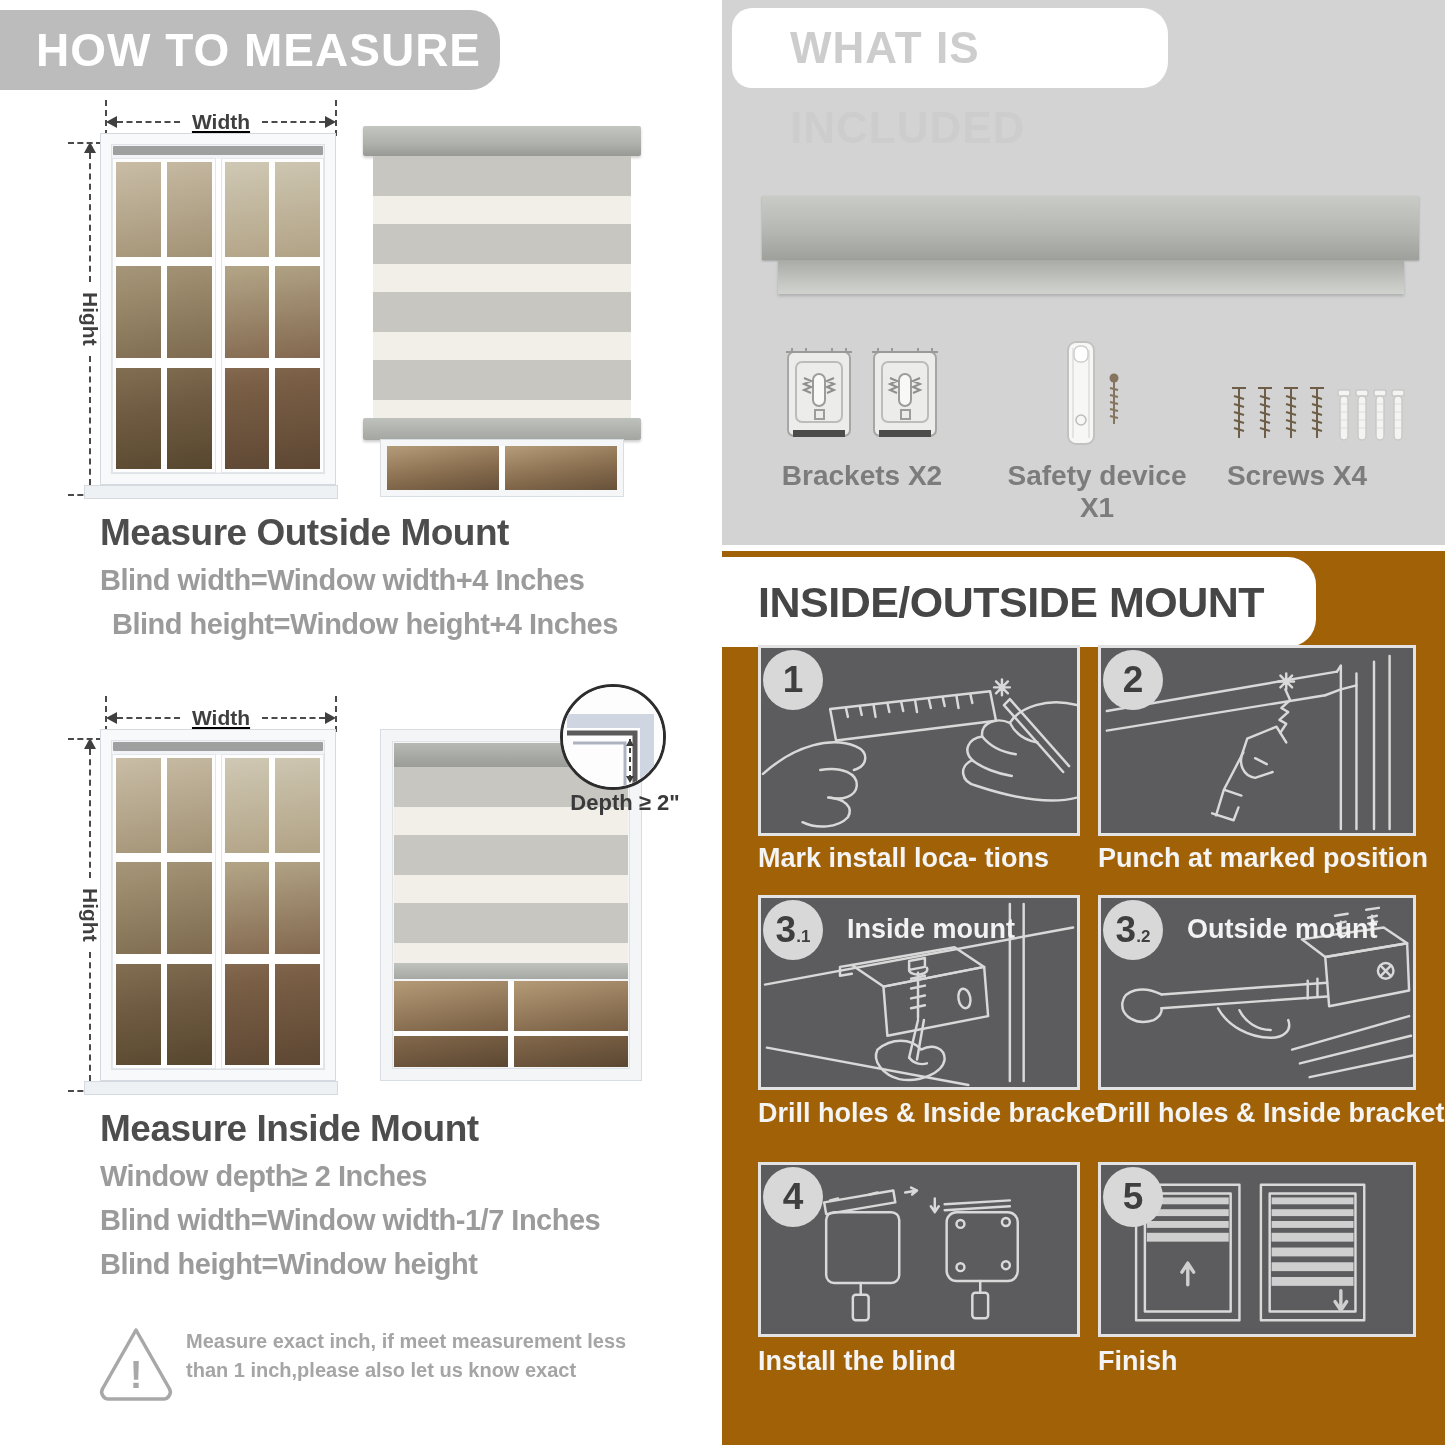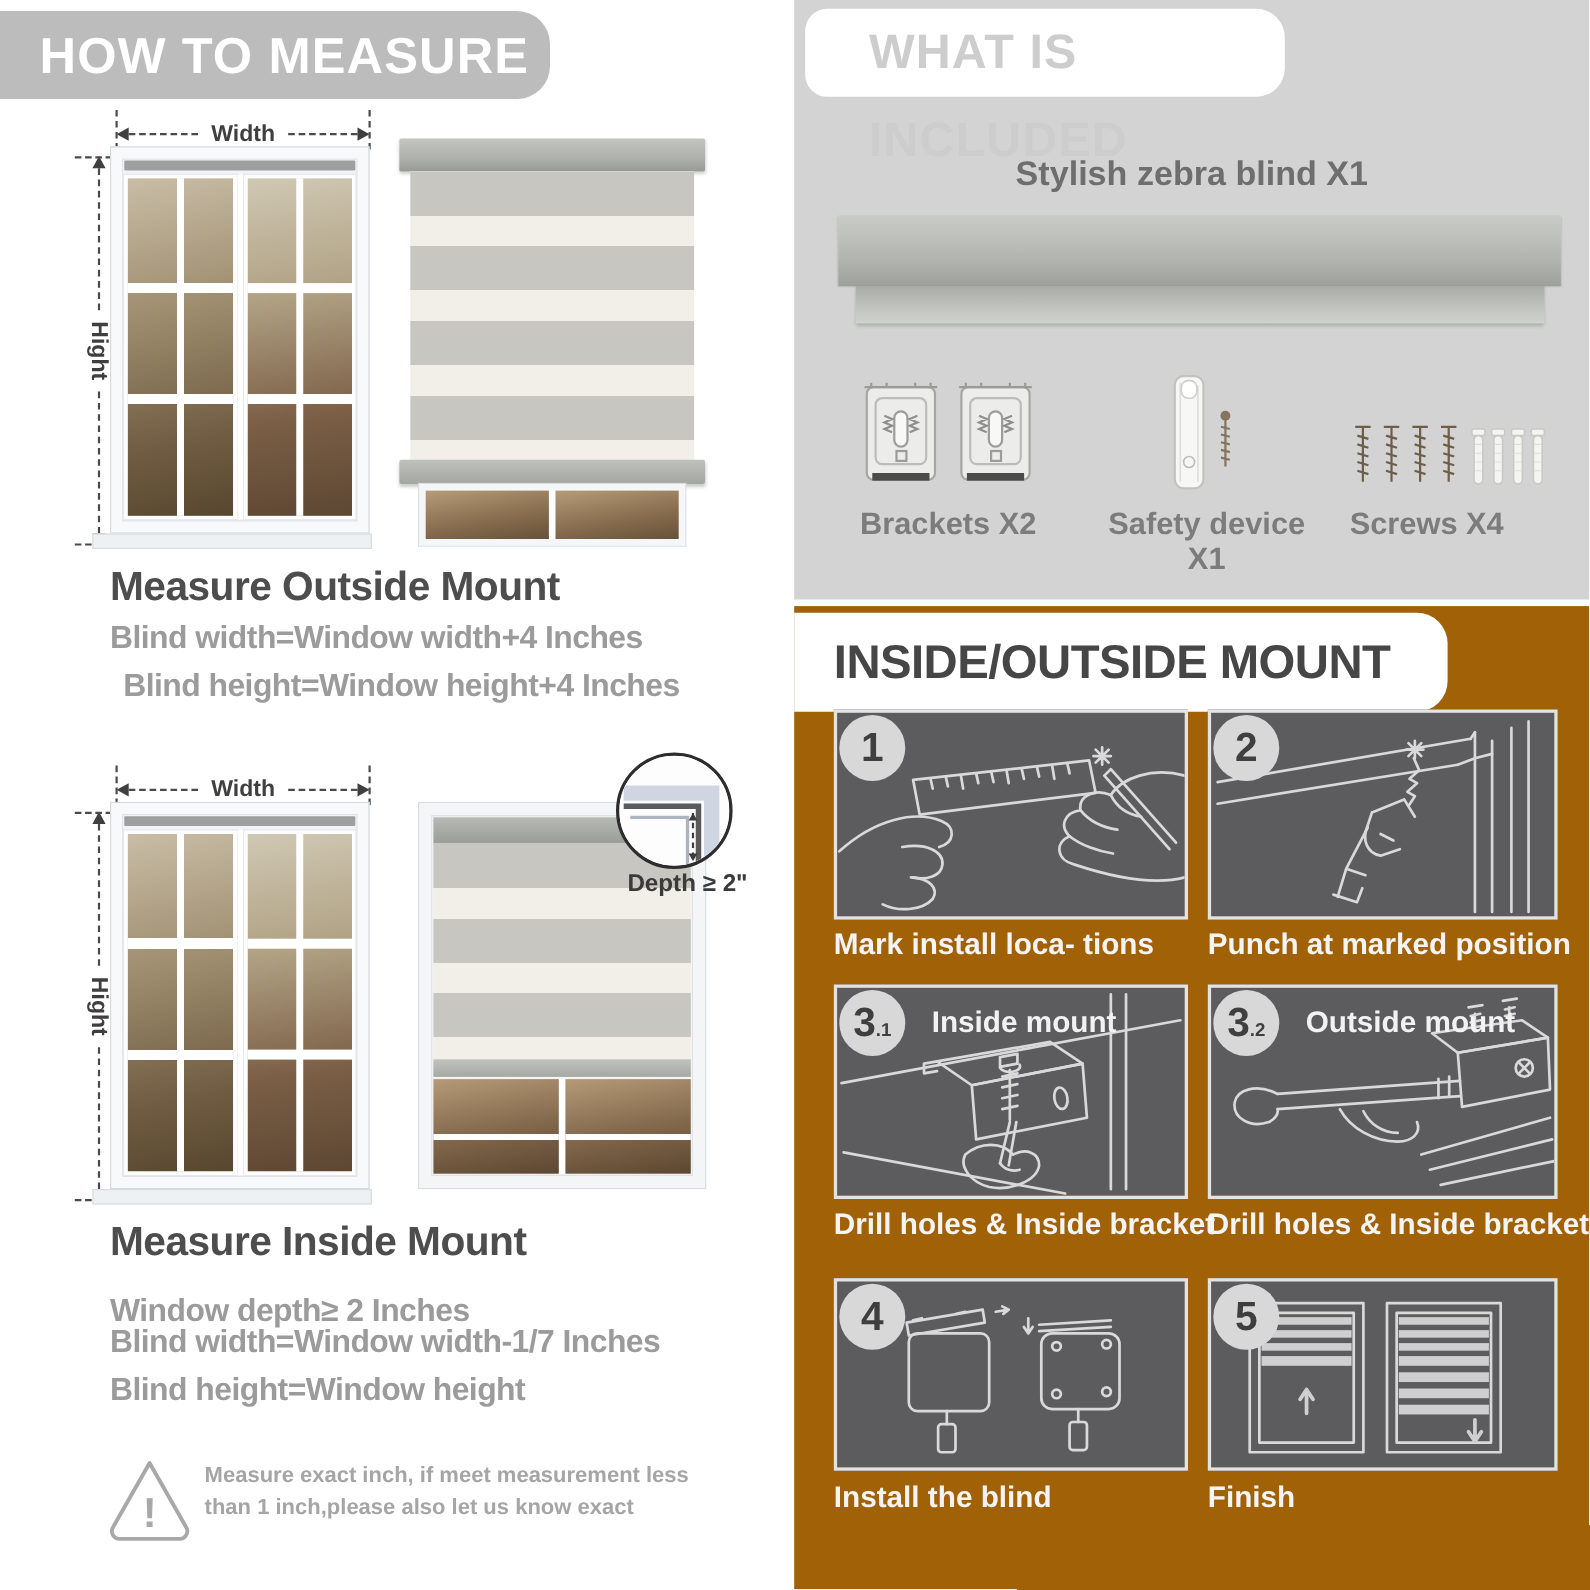--- a/index.html
+++ b/index.html
@@ -24,21 +24,21 @@
     linear-gradient(90deg,transparent 0 calc(50% - 3px),#fff calc(50% - 3px) calc(50% + 3px),transparent calc(50% + 3px) 100%),
     linear-gradient(180deg,transparent 0 31%,#fff 31% 34%,transparent 34% 64%,#fff 64% 67%,transparent 67% 100%),
     linear-gradient(168deg,#c9bda6 0%,#9d8c6e 40%,#6f5b41 78%,#57472f 100%);}
   .glass-b{background:
     linear-gradient(90deg,transparent 0 calc(50% - 3px),#fff calc(50% - 3px) calc(50% + 3px),transparent calc(50% + 3px) 100%),
     linear-gradient(180deg,transparent 0 31%,#fff 31% 34%,transparent 34% 64%,#fff 64% 67%,transparent 67% 100%),
     linear-gradient(172deg,#cfc8b4 0%,#b0a183 35%,#7b5f46 70%,#5d4733 100%);}
   .win-sill{height:12px;background:#eef1f4;border:1px solid #d5dae0;margin:0 -8px;}
 
   
-  .harrow{display:flex;align-items:center;}
+  .harrow{display:flex;align-items:center;text-decoration:underline;}
   .harrow .hline{flex:1;border-top:2px dashed #4a4a4a;height:0;}
   .harrow .hlabel{padding:0 12px;font-size:21px;font-weight:700;color:#3f3f3f;}
   .tri{width:0;height:0;border-style:solid;display:block;}
   .tri.left{border-width:6px 11px 6px 0;border-color:transparent #3f3f3f transparent transparent;}
   .tri.right{border-width:6px 0 6px 11px;border-color:transparent transparent transparent #3f3f3f;}
   .tri.up{border-width:0 6px 11px 6px;border-color:transparent transparent #3f3f3f transparent;}
   .tri.down{border-width:11px 6px 0 6px;border-color:#3f3f3f transparent transparent transparent;}
   .endtick-v{position:absolute;width:0;height:36px;border-left:2px dashed #4a4a4a;top:-10px;}
   .varrow{display:flex;flex-direction:column;align-items:center;}
   .varrow .vline{flex:1;border-left:2px dashed #4a4a4a;width:0;}
@@ -193,35 +193,34 @@
         <path d="M4,34 L84,34 L84,100" stroke="#cfd6e2" stroke-width="14" fill="none"></path>
         <path d="M4,46 L72,46 L72,100" stroke="#5a5a5a" stroke-width="5" fill="none"></path>
         <path d="M10,56 L62,56 L62,100" stroke="#aeb4bf" stroke-width="3" fill="none"></path>
         <path d="M67,52 L67,96" stroke="#3c3c3c" stroke-width="2" stroke-dasharray="5 4" fill="none"></path>
         <path d="M67,52 l-4,7 l8,0 Z M67,96 l-4,-7 l8,0 Z" fill="#3c3c3c" stroke="none"></path>
       </svg>
     </div>
     <div class="abs depth-label" style="left:560px;top:790px;width:130px;text-align:center;">Depth ≥ 2"</div>
 
     <div class="abs h-measure" style="left:100px;top:1108px;">Measure Inside Mount</div>
-    <div class="abs f-line" style="left:100px;top:1160px;margin-top:16px;">Window depth≥ 2 Inches</div>
+    <div class="abs f-line" style="left:100px;top:1160px;">Window depth≥ 2 Inches</div>
     <div class="abs f-line" style="left:100px;top:1204px;">Blind width=Window width-1/7 Inches</div>
     <div class="abs f-line" style="left:100px;top:1248px;">Blind height=Window height</div>
 
     <svg class="abs" style="left:96px;top:1322px;" width="80" height="84" viewBox="0 0 80 84">
       <path d="M40,8 L73,66 a7,7 0 0 1 -6,11 H13 a7,7 0 0 1 -6,-11 Z" fill="none" stroke="#a8a8a8" stroke-width="3.5" stroke-linejoin="round"></path>
       <text x="40" y="66" text-anchor="middle" font-size="38" font-weight="700" fill="#a8a8a8" font-family="Liberation Sans, sans-serif">!</text>
     </svg>
     <div class="abs warn-line" style="left:186px;top:1327px;">Measure exact inch, if meet measurement less</div>
     <div class="abs warn-line" style="left:186px;top:1356px;">than 1 inch,please also let us know exact</div>
   </section>
 
   <section class="abs panel-light">
     <div class="abs banner-included">WHAT IS INCLUDED</div>
-    <div class="abs product-label">Stylish zebra blind X1</div>
 
     <div class="abs headrail-main"></div>
     <div class="abs headrail-under"></div>
 
     <svg class="abs" style="left:60px;top:344px;" width="160" height="100" viewBox="0 0 160 100">
       <g>
         <rect x="6" y="8" width="62" height="84" rx="6" fill="#ececea" stroke="#a6a6a4" stroke-width="2"></rect>
         <path d="M4,8 h66 M10,4 v4 M24,4 v4 M50,4 v4 M64,4 v4" stroke="#9a9a98" stroke-width="2" fill="none"></path>
         <rect x="14" y="18" width="46" height="60" rx="6" fill="none" stroke="#bcbcba" stroke-width="2"></rect>
         <rect x="31" y="30" width="12" height="32" rx="6" fill="#f8f8f6" stroke="#9c9c9a" stroke-width="2"></rect>

